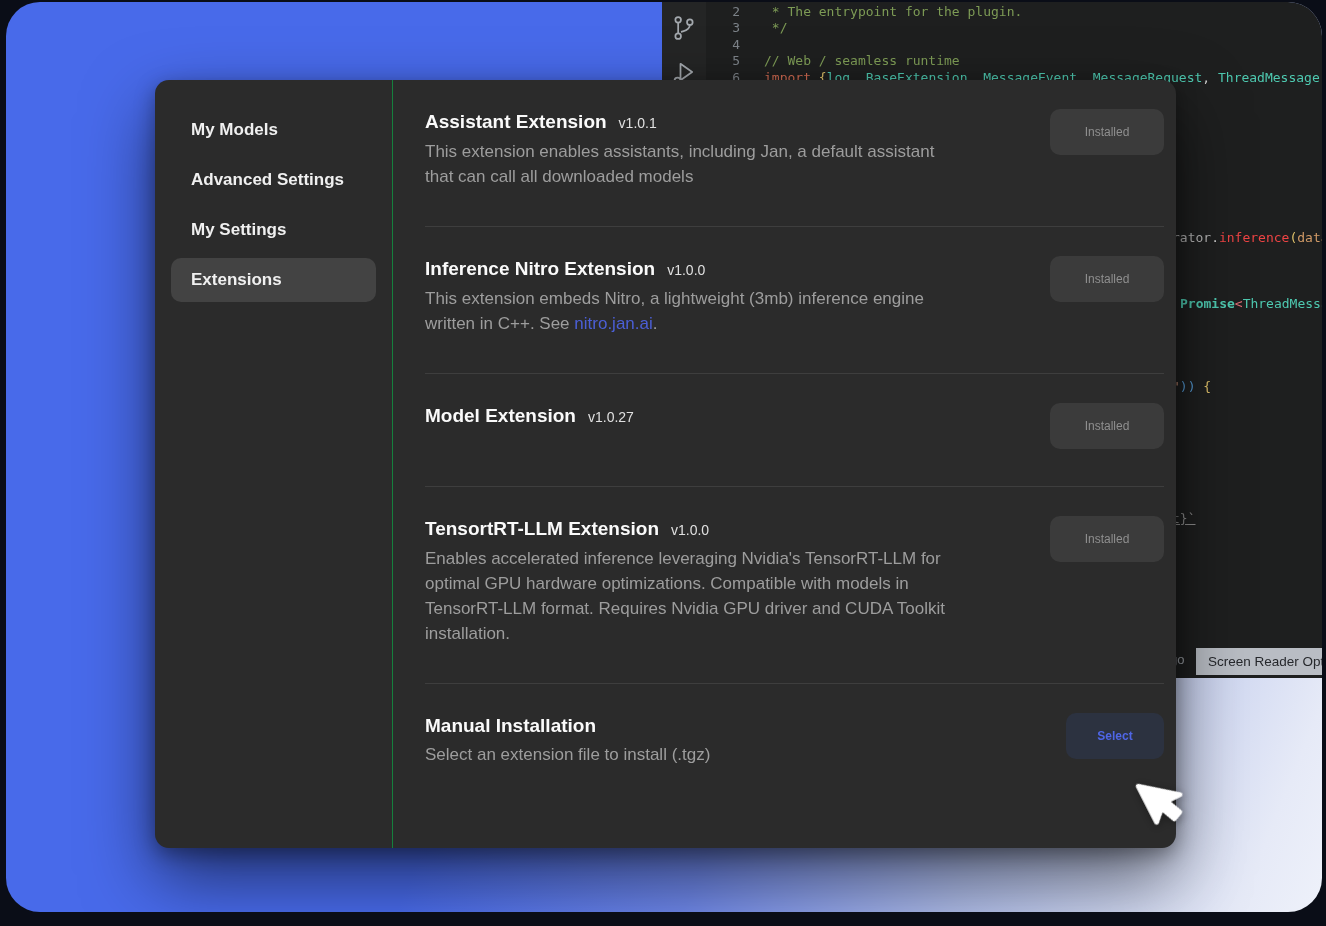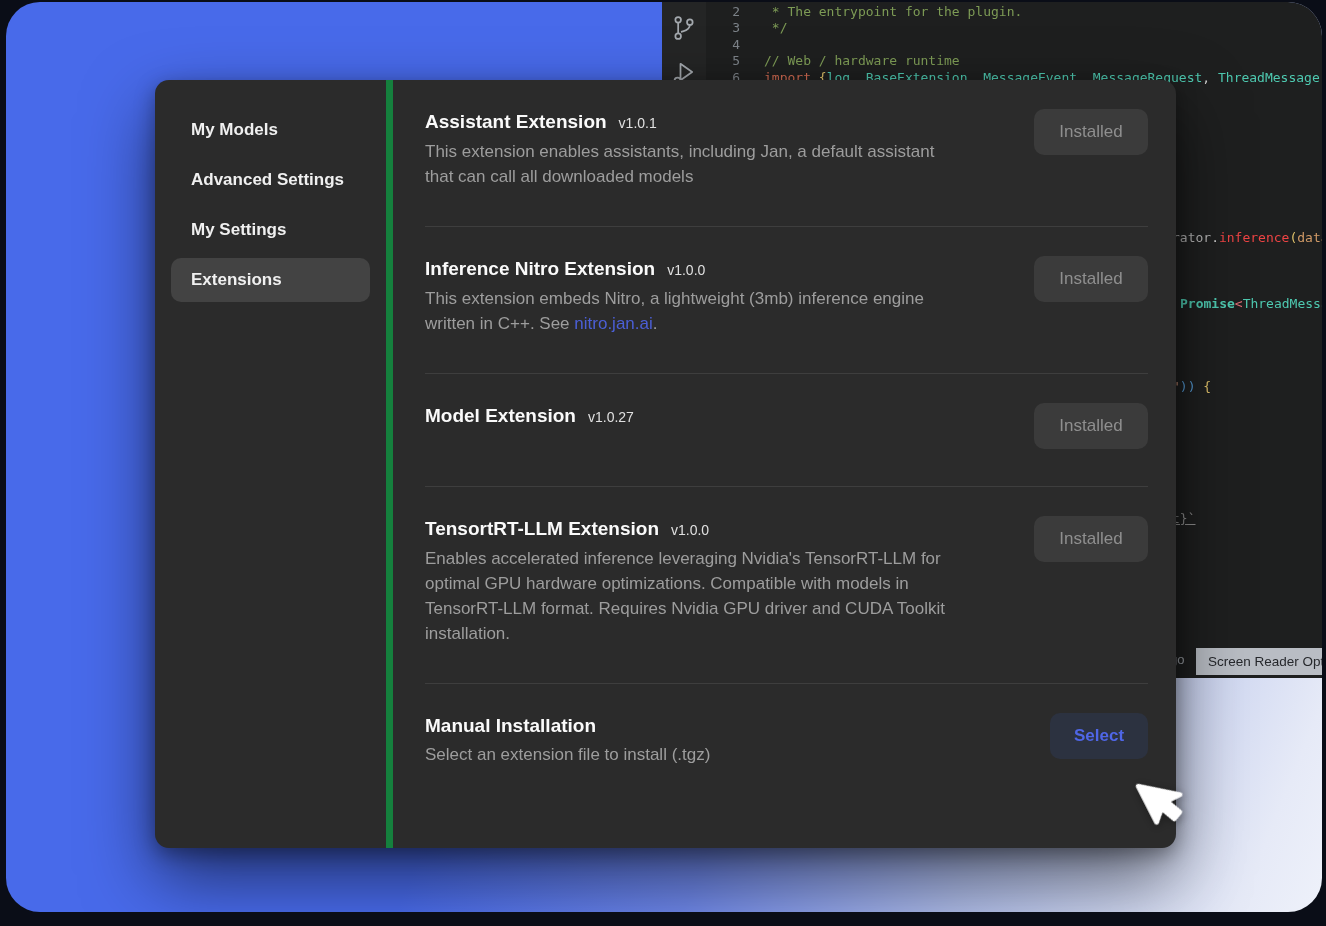--- a/index.html
+++ b/index.html
@@ -21,35 +21,35 @@
   .ln { width:34px; text-align:right; margin-right:24px; color:#7c8288; flex:0 0 auto; }
   .frag { position:absolute; font-family:"DejaVu Sans Mono", monospace; font-size:13px; white-space:pre; }
   .frag.dim-underline span { text-decoration:underline; }
   .status-go { position:absolute; left:508px; top:650px; font-size:13px; color:#9da2a8; }
   .sr-tab { position:absolute; left:534px; top:646px; height:27px; line-height:27px; padding:0 12px; background:#b9bdc4;
             color:#26282c; font-size:13.5px; white-space:nowrap; }
 
   
   .panel { position:absolute; left:149px; top:78px; width:1021px; height:768px; background:#2b2b2b; border-radius:14px;
            box-shadow:0 30px 70px rgba(0,0,0,.55), 0 6px 20px rgba(0,0,0,.35); display:flex; overflow:hidden; }
-  .sidebar { width:238px; flex:0 0 auto; border-right:7px solid #15803d; padding:28px 16px 0 16px; }
+  .sidebar { width:238px; flex:0 0 auto; border-right:1px solid #15803d; padding:28px 16px 0 16px; }
   .side-item { height:44px; margin-bottom:6px; display:flex; align-items:center; padding:0 20px; border-radius:10px;
                color:#f0f0f0; font-size:17px; font-weight:700; cursor:pointer; }
   .side-item.active { background:#434343; }
-  .content { flex:1; padding:0 28px 0 32px; }
+  .content { flex:1; padding:0 12px 0 32px; }
   .entry { display:flex; justify-content:space-between; align-items:flex-start; padding:29px 0 37px 0; }
   .entry.divided { border-bottom:1px solid #3e3e3e; }
   .entry-left { max-width:582px; }
   .title-row { display:flex; align-items:baseline; line-height:26px; }
   .ext-title { color:#fafafa; font-size:19px; font-weight:700; }
   .ext-version { color:#e0e0e0; font-size:14px; font-weight:400; margin-left:12px; }
   .entry-desc { margin-top:3px; color:#9d9d9d; font-size:17px; line-height:25px; }
   .entry-desc .link { color:#4b5fd6; text-decoration:none; cursor:pointer; }
   .btn { border:none; border-radius:10px; min-width:114px; height:46px; padding:0 18px; font-family:"Liberation Sans",sans-serif;
-         font-size:17px; cursor:pointer; flex:0 0 auto; }
+         font-size:12px; cursor:pointer; flex:0 0 auto; }
   .btn.installed { background:#3b3b3b; color:#8f8f8f; font-weight:500; }
   .btn.select { background:#2c3240; color:#4f66e6; font-weight:700; min-width:98px; }
 
   
   .cursor { position:absolute; left:1133px; top:782px; width:48px; height:58px; transform:rotate(-27deg);
             transform-origin:6px 5px; filter:drop-shadow(0 2px 5px rgba(0,0,0,.35)); pointer-events:none; }
 </style>
 </head>
 <body>
 
@@ -70,21 +70,21 @@
           <svg viewBox="0 0 24 24" fill="none" stroke="currentColor" stroke-width="1.5">
             <path d="M9 5 L19 12 L9 19 Z" stroke-linejoin="round"></path>
             <circle cx="6.5" cy="19.5" r="2.6"></circle>
           </svg>
         </div>
       </div>
       <div class="code-area">
           <div class="code-line"><span class="ln">2</span><span><span style="color: rgb(125, 155, 85);"> * The entrypoint for the plugin.</span></span></div>
           <div class="code-line"><span class="ln">3</span><span><span style="color: rgb(125, 155, 85);"> */</span></span></div>
           <div class="code-line"><span class="ln">4</span><span></span></div>
-          <div class="code-line"><span class="ln">5</span><span><span style="color: rgb(125, 155, 85);">// Web / hardware runtime</span></span></div>
+          <div class="code-line"><span class="ln">5</span><span><span style="color: rgb(125, 155, 85);">// Web / seamless runtime</span></span></div>
           <div class="code-line"><span class="ln">6</span><span><span style="color: rgb(210, 107, 82);">import </span><span style="color: rgb(224, 194, 106);">{</span><span style="color: rgb(78, 201, 176);">log</span><span style="color: rgb(207, 207, 207);">, </span><span style="color: rgb(78, 201, 176);">BaseExtension</span><span style="color: rgb(207, 207, 207);">, </span><span style="color: rgb(78, 201, 176);">MessageEvent</span><span style="color: rgb(207, 207, 207);">, </span><span style="color: rgb(78, 201, 176);">MessageRequest</span><span style="color: rgb(207, 207, 207);">, </span><span style="color: rgb(78, 201, 176);">ThreadMessage</span><span style="color: rgb(207, 207, 207);">, </span></span></div>
         </div>
       <div>
           <div class="frag" style="left: 510px; top: 228px;"><span style="color: rgb(181, 181, 181);">rator</span><span style="color: rgb(207, 207, 207);">.</span><span style="color: #ef4444;">inference</span><span style="color: rgb(224, 194, 106);">(</span><span style="color: rgb(209, 154, 102);">data</span></div>
           <div class="frag" style="left: 518px; top: 294px;"><span style="color: rgb(78, 201, 176); font-weight: bold;">Promise</span><span style="color: rgb(224, 108, 117);">&lt;</span><span style="color: rgb(78, 201, 176);">ThreadMessage</span></div>
           <div class="frag" style="left: 510px; top: 377px;"><span style="color: rgb(206, 145, 120);">"</span><span style="color: rgb(86, 156, 214);">))</span><span style="color: rgb(224, 194, 106);"> {</span></div>
           <div class="frag dim-underline" style="left: 510px; top: 509px;"><span style="color: rgb(143, 143, 143);">t}`</span></div>
         </div>
       <div class="status-go">go</div>
       <div class="sr-tab">Screen Reader Optimized</div>

